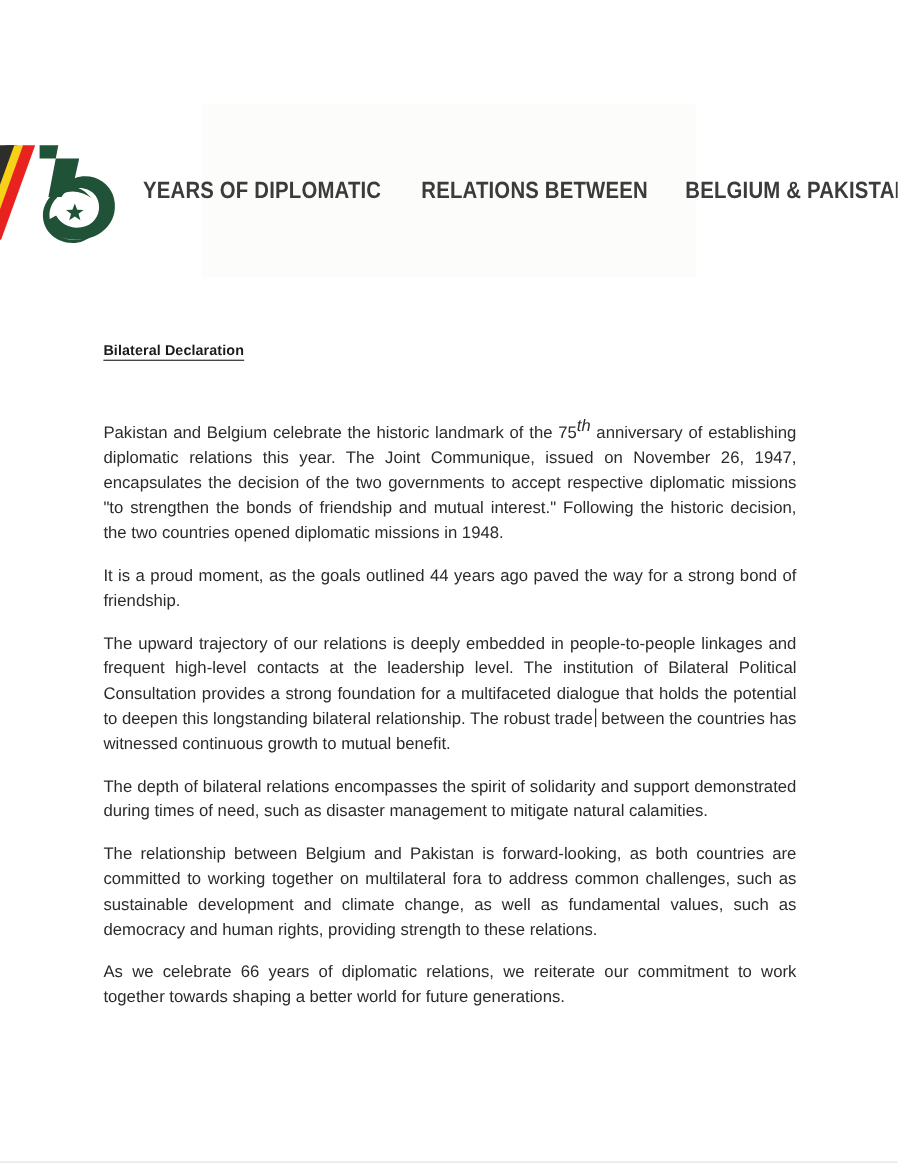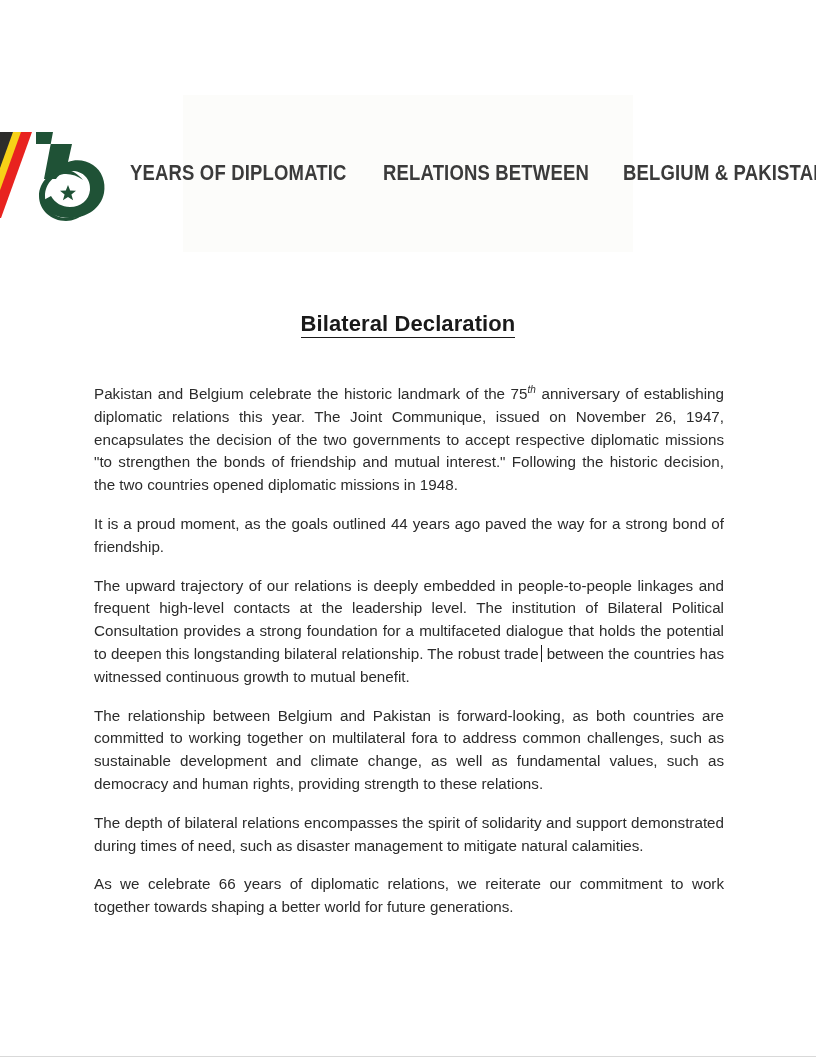--- a/index.html
+++ b/index.html
@@ -62,22 +62,21 @@
     transform-origin: left center;
     white-space: nowrap;
   }
 
   
   .doc-title {
     position: absolute;
     left: 94px;
     top: 311px;
     width: 628px;
-    text-align: center;
-    font-size: 22px;
+    font-size: 13px;
     font-weight: 700;
     color: #1a1a1a;
     letter-spacing: 0.1px;
   }
   .doc-title span {
     border-bottom: 1.6px solid #1a1a1a;
     padding-bottom: 1px;
   }
 
   .body-text {
@@ -89,21 +88,21 @@
   .para {
     font-size: 15.2px;
     line-height: 22.8px;
     color: #2b2b2b;
     text-align: justify;
     margin: 0 0 16px 0;
     position: relative;
   }
   .para:last-child { margin-bottom: 0; }
   .para sup {
-    font-size: 10px;
+    font-size: 15px;
     vertical-align: super;
     line-height: 0;
     font-style: italic;
   }
   .caret {
     display: inline-block;
     width: 1.6px;
     height: 17px;
     background: #1a1a1a;
     vertical-align: -3px;
@@ -150,18 +149,18 @@
   </div>
 
   <div class="doc-title">
     <span>Bilateral Declaration</span>
   </div>
 
   <div class="body-text" id="body-text">
       <p class="para">Pakistan and Belgium celebrate the historic landmark of the 75<sup>th</sup> anniversary of establishing diplomatic relations this year. The Joint Communique, issued on November 26, 1947, encapsulates the decision of the two governments to accept respective diplomatic missions "to strengthen the bonds of friendship and mutual interest." Following the historic decision, the two countries opened diplomatic missions in 1948.</p>
       <p class="para">It is a proud moment, as the goals outlined 44 years ago paved the way for a strong bond of friendship.</p>
       <p class="para">The upward trajectory of our relations is deeply embedded in people-to-people linkages and frequent high-level contacts at the leadership level. The institution of Bilateral Political Consultation provides a strong foundation for a multifaceted dialogue that holds the potential to deepen this longstanding bilateral relationship. The robust trade<span class="caret"></span> between the countries has witnessed continuous growth to mutual benefit.</p>
+      <p class="para">The depth of bilateral relations encompasses the spirit of solidarity and support demonstrated during times of need, such as disaster management to mitigate natural calamities.</p>
       <p class="para">The relationship between Belgium and Pakistan is forward-looking, as both countries are committed to working together on multilateral fora to address common challenges, such as sustainable development and climate change, as well as fundamental values, such as democracy and human rights, providing strength to these relations.</p>
-      <p class="para">The depth of bilateral relations encompasses the spirit of solidarity and support demonstrated during times of need, such as disaster management to mitigate natural calamities.</p>
       <p class="para">As we celebrate 66 years of diplomatic relations, we reiterate our commitment to work together towards shaping a better world for future generations.</p>
     </div>
 
 </div>
 
 </body></html>

